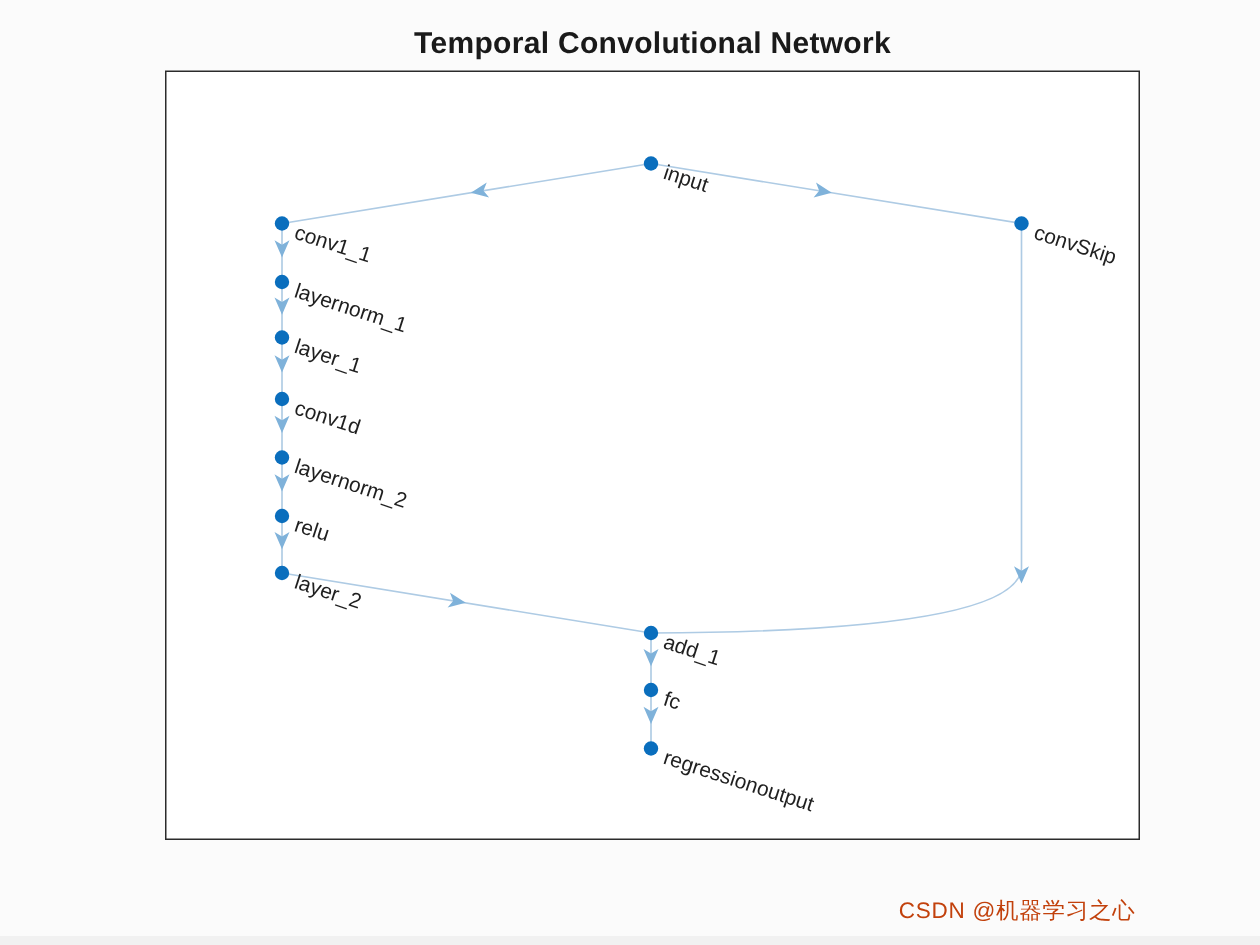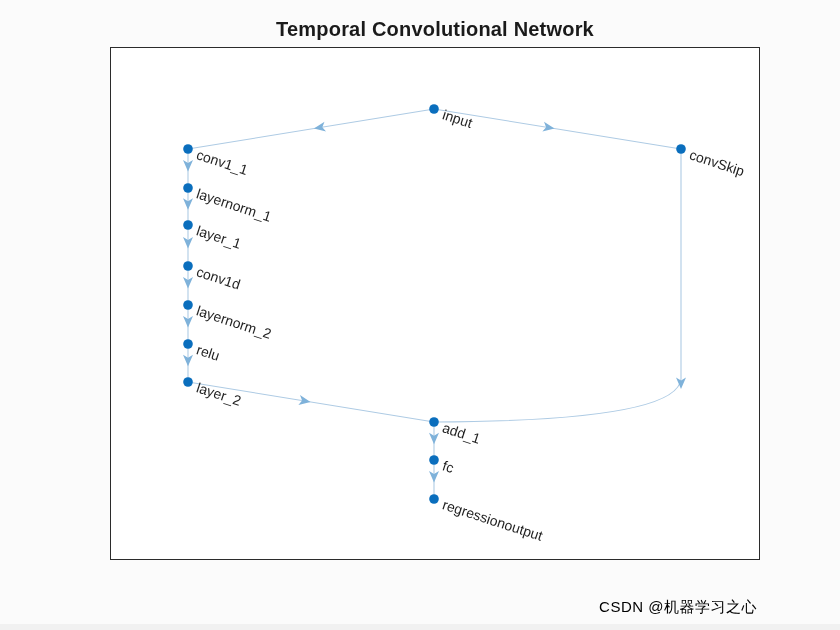--- a/index.html
+++ b/index.html
@@ -132,16 +132,16 @@
         <div class="node-label" style="left: 86px; top: 254px; color: rgb(31, 31, 31);">layernorm_2</div>
         <div class="node-label" style="left: 86px; top: 293px; color: rgb(31, 31, 31);">relu</div>
         <div class="node-label" style="left: 86px; top: 331px; color: rgb(31, 31, 31);">layer_2</div>
         <div class="node-label" style="left: 579px; top: 98px; color: rgb(31, 31, 31);">convSkip</div>
         <div class="node-label" style="left: 332px; top: 371px; color: rgb(31, 31, 31);">add_1</div>
         <div class="node-label" style="left: 332px; top: 409px; color: rgb(31, 31, 31);">fc</div>
         <div class="node-label" style="left: 332px; top: 448px; color: rgb(31, 31, 31);">regressionoutput</div>
       </div>
   </div>
 
-  <div class="watermark" style="color: #000000;">CSDN @机器学习之心</div>
+  <div class="watermark" style="color: #c2410c;">CSDN @机器学习之心</div>
 
   <div class="bottom-strip"></div>
 </div>
 
 </body></html>

